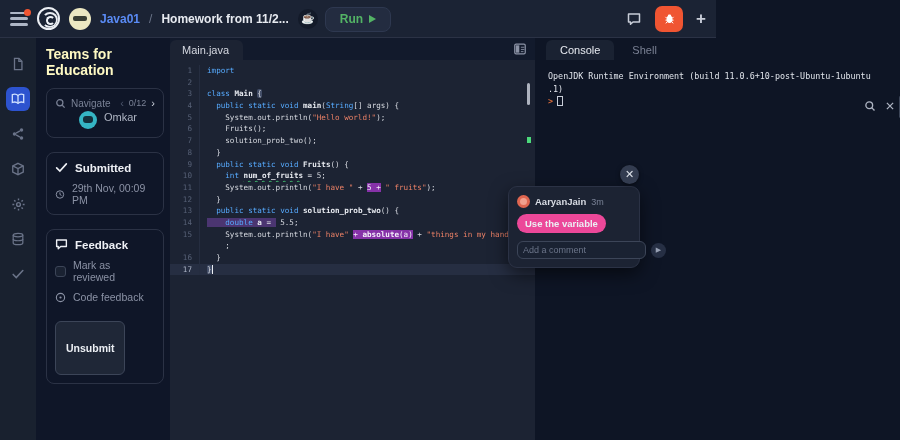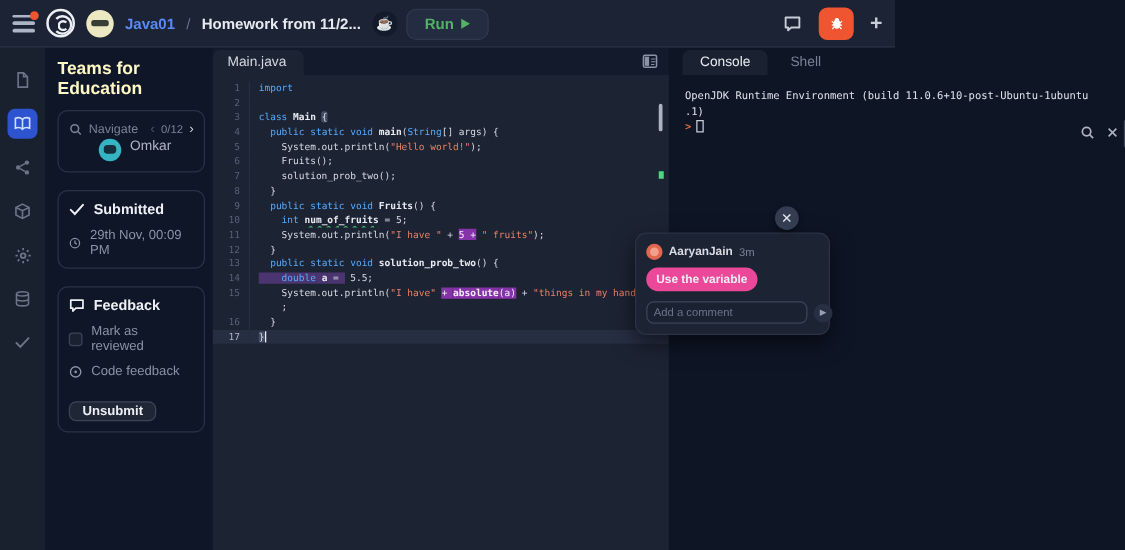--- a/index.html
+++ b/index.html
@@ -48,21 +48,21 @@
   .counter { color:#7a8296; font-size:9px; }
   .student-row { display:flex; align-items:flex-start; gap:7px; margin-top:2px;padding-left:24px; }
   .avatar-st { width:18px; height:18px; border-radius:50%; background:#35b5c4; position:relative; }
   .avatar-st:before { content:""; position:absolute; left:4px; top:5px; width:10px; height:7px; background:#14303c; border-radius:3px; }
   .student-name { color:#aeb4c2; font-size:11px; }
   .row-ic { display:flex; align-items:center; gap:7px; margin-bottom:8px; }
   .row-ic:last-child { margin-bottom:0; }
   .bold-lab { color:#eef0f5; font-size:11.5px; font-weight:bold; }
   .dim-lab { color:#8b92a5; font-size:10.5px; }
   .checkbox { width:11px; height:11px; border:1px solid #3c4558; border-radius:3px; background:#1a2232; cursor:pointer; flex:none; }
-  .unsubmit { margin-top:10px; background:#1f2737; border:1px solid #3c4558; border-radius:6px; color:#eceff4; font-size:10.5px; font-weight:bold; padding:1px 10px; cursor:pointer; font-family:inherit;text-align:center; }
+  .unsubmit { margin-top:10px; background:#1f2737; border:1px solid #3c4558; border-radius:6px; color:#eceff4; font-size:10.5px; font-weight:bold; padding:20px 10px; cursor:pointer; font-family:inherit;text-align:center; }
   .teams-scroll { position:absolute; left:165px; top:252px; width:2px; height:36px; background:#9aa1b1; border-radius:2px; }
 
   
   .editor-pane { position:absolute; left:170px; top:38px; width:365px; height:402px; background:#121a2c; }
   .etabs { height:22px; display:flex; align-items:flex-end; position:relative; }
   .etab { background:#1c2333; color:#d5d8e0; font-size:11px; padding:4px 14px 4px 12px; border-radius:6px 6px 0 0; cursor:pointer; }
   .elayout { position:absolute; right:8px; top:4px; cursor:pointer; }
   .ebody { position:absolute; left:0; top:22px; width:365px; height:380px; background:#1c2333; overflow:hidden; padding-top:5px; }
   .crow { display:flex; height:11.7px; line-height:11.7px; font-family:"DejaVu Sans Mono", monospace; font-size:7.6px; white-space:pre; }
   .crow.active { background:#262e42; }
@@ -90,21 +90,21 @@
   .prompt-line { display:flex; align-items:center; gap:4px; }
   .prompt { color:#d96c3a; font-weight:bold; }
   .block-cursor { display:inline-block; width:6px; height:10px; border:1px solid #c8cdd8; }
   .cicons { position:absolute; right:8px; top:62px; display:flex; gap:9px; align-items:center; z-index:3; }
   .cicons .ci { cursor:pointer; display:flex; }
   .cscroll { position:absolute; right:1px; top:58px; width:3px; height:22px; background:#3c4558; border-radius:2px; }
 
   
   .cmt-close { position:absolute; left:620px; top:165px; width:19px; height:19px; border-radius:50%; background:#333c50; color:#dfe3ea;
                display:flex; align-items:center; justify-content:center; font-size:11px; cursor:pointer; z-index:12; box-shadow:0 1px 4px rgba(0,0,0,.5); }
-  .cmt-panel { position:absolute; left:508px; top:186px; width:156px; background:#1c2333; border:1px solid #2b3245; border-radius:9px;
+  .cmt-panel { position:absolute; left:508px; top:186px; width:132px; background:#1c2333; border:1px solid #2b3245; border-radius:9px;
                padding:8px; z-index:11; box-shadow:0 6px 18px rgba(0,0,0,.55); }
   .cmt-head { display:flex; align-items:center; gap:5px; }
   .cmt-av { width:13px; height:13px; border-radius:50%; background:#e06650; position:relative; flex:none; }
   .cmt-av:before { content:""; position:absolute; left:3px; top:3px; width:7px; height:7px; border-radius:50%; background:#f2a08e; }
   .cmt-author { color:#d8dce4; font-size:9.5px; font-weight:bold; }
   .cmt-time { color:#7a8296; font-size:9px; }
   .cmt-bubble { display:inline-block; margin-top:6px; background:#ec4899; color:#eceff4; font-size:9.5px; font-weight:bold; padding:4px 8px; border-radius:10px; }
   .cmt-inrow { display:flex; align-items:center; gap:5px; margin-top:8px; }
   .cmt-input { flex:1; background:#1a2232; border:1px solid #3c4558; border-radius:6px; height:18px; font-size:9px; color:#dfe3ea;
                padding:0 5px; font-family:inherit; outline:none; caret-color:#fff; }

